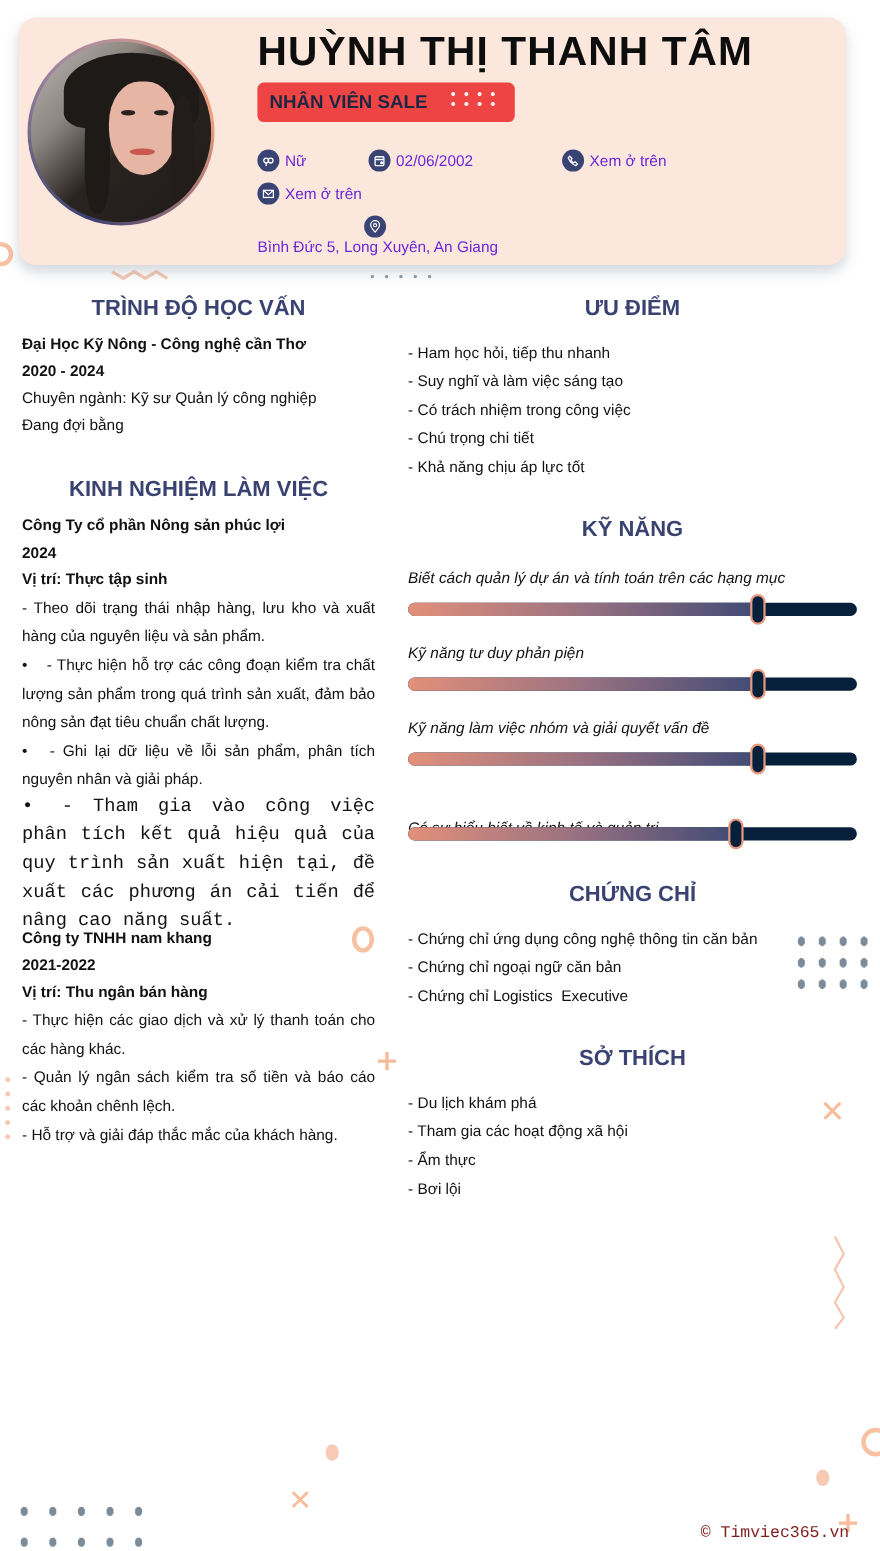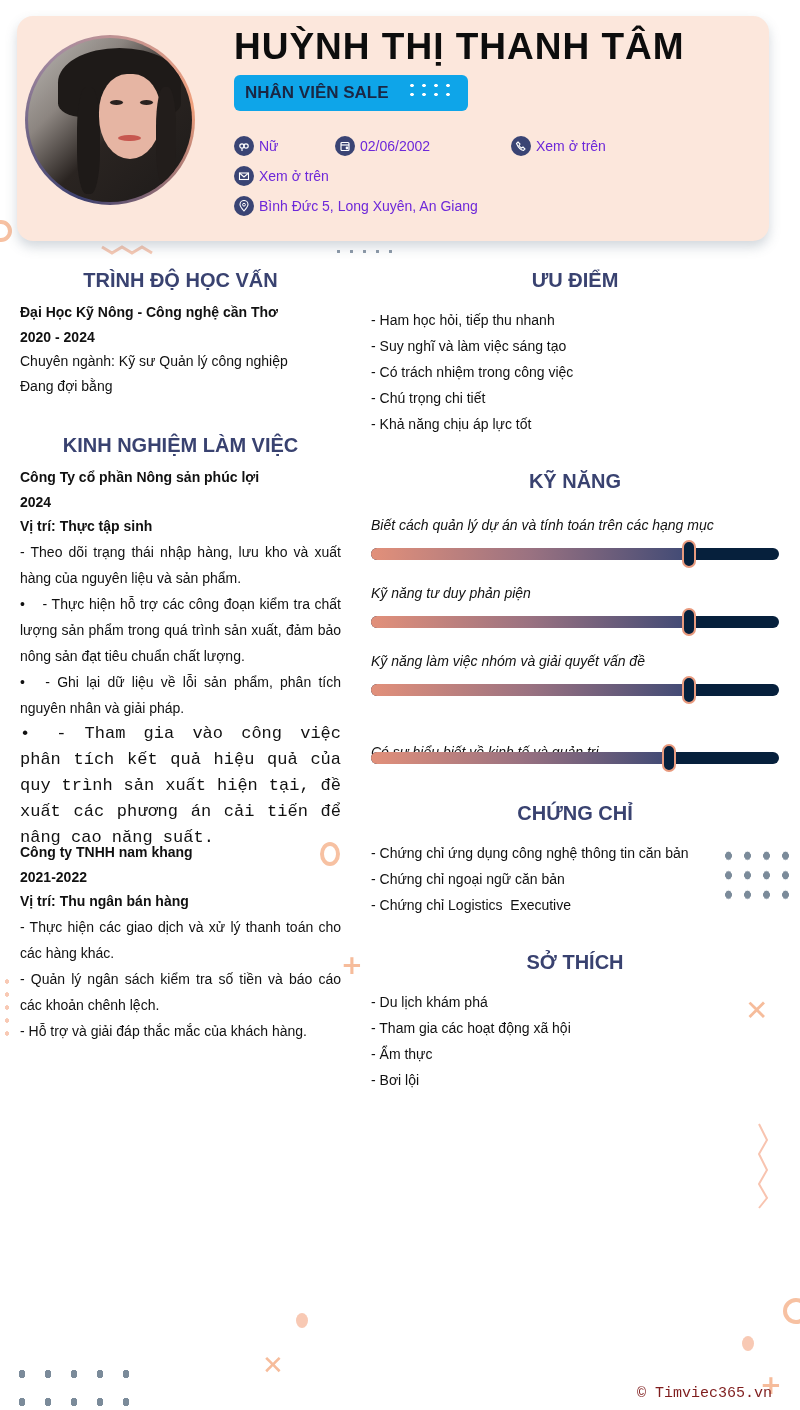--- a/index.html
+++ b/index.html
@@ -27,21 +27,21 @@
     .eye { position: absolute; top: 38%; width: 8%; height: 3%; border-radius: 50%; background: #2a2220; }
     .hair-side { position: absolute; left: 30%; top: 30%; width: 14%; height: 65%; background: #1e1a18; border-radius: 40%; }
     .hair-side2 { position: absolute; left: 78%; top: 30%; width: 12%; height: 60%; background: #221d1b; border-radius: 40%; }
 
     .name {
       position: absolute; left: 234px; top: 26px; font-size: 37px; font-weight: bold;
       letter-spacing: 1px; color: #0d0d0d;
     }
     .role-badge {
       position: absolute; left: 234px; top: 75px; width: 234px; height: 36px;
-      background: #0ea5e9; border-radius: 6px;
+      background: #ef4444; border-radius: 6px;
     }
     .role-text { position: absolute; left: 11px; top: 8px; font-size: 17px; font-weight: bold; color: #1a2744; }
     .role-dots { position: absolute; left: 172px; top: 6px; width: 48px; height: 18px;
       background-image: radial-gradient(circle, #ffffff 1.5px, transparent 2px);
       background-size: 12px 9px; }
 
     .info { position: absolute; display: flex; align-items: center; font-size: 14px; color: #6d28d9; }
     .info-icon { width: 20px; height: 20px; border-radius: 50%; background: #3a4474; margin-right: 5px;
       display: flex; align-items: center; justify-content: center; }
     .info-icon svg { width: 12px; height: 12px; }
@@ -126,21 +126,21 @@
 </div>
 <div class="info" style="left:234px;top:166px;">
   <span class="info-icon">
     <svg viewBox="0 0 12 12">
         <rect x="1.5" y="3" width="9" height="6.5" fill="none" stroke="#fff" stroke-width="1.1"></rect>
         <polyline points="1.5,3 6,7 10.5,3" fill="none" stroke="#fff" stroke-width="1.1"></polyline>
       </svg>
   </span>
   <span>Xem ở trên</span>
 </div>
-<div class="info" style="left:234px;top:196px;">
+<div class="info" style="left:234px;top:196px;flex-direction:column;">
   <span class="info-icon">
     <svg viewBox="0 0 12 12">
         <path d="M6 11 Q2 6.5 2 4.5 A4 4 0 0 1 10 4.5 Q10 6.5 6 11 Z" fill="none" stroke="#fff" stroke-width="1.1"></path>
         <circle cx="6" cy="4.7" r="1.4" fill="none" stroke="#fff" stroke-width="1"></circle>
       </svg>
   </span>
   <span>Bình Đức 5, Long Xuyên, An Giang</span>
 </div>
 
 <div class="section-title" style="left:20px;top:269px;width:321px;">TRÌNH ĐỘ HỌC VẤN</div>

